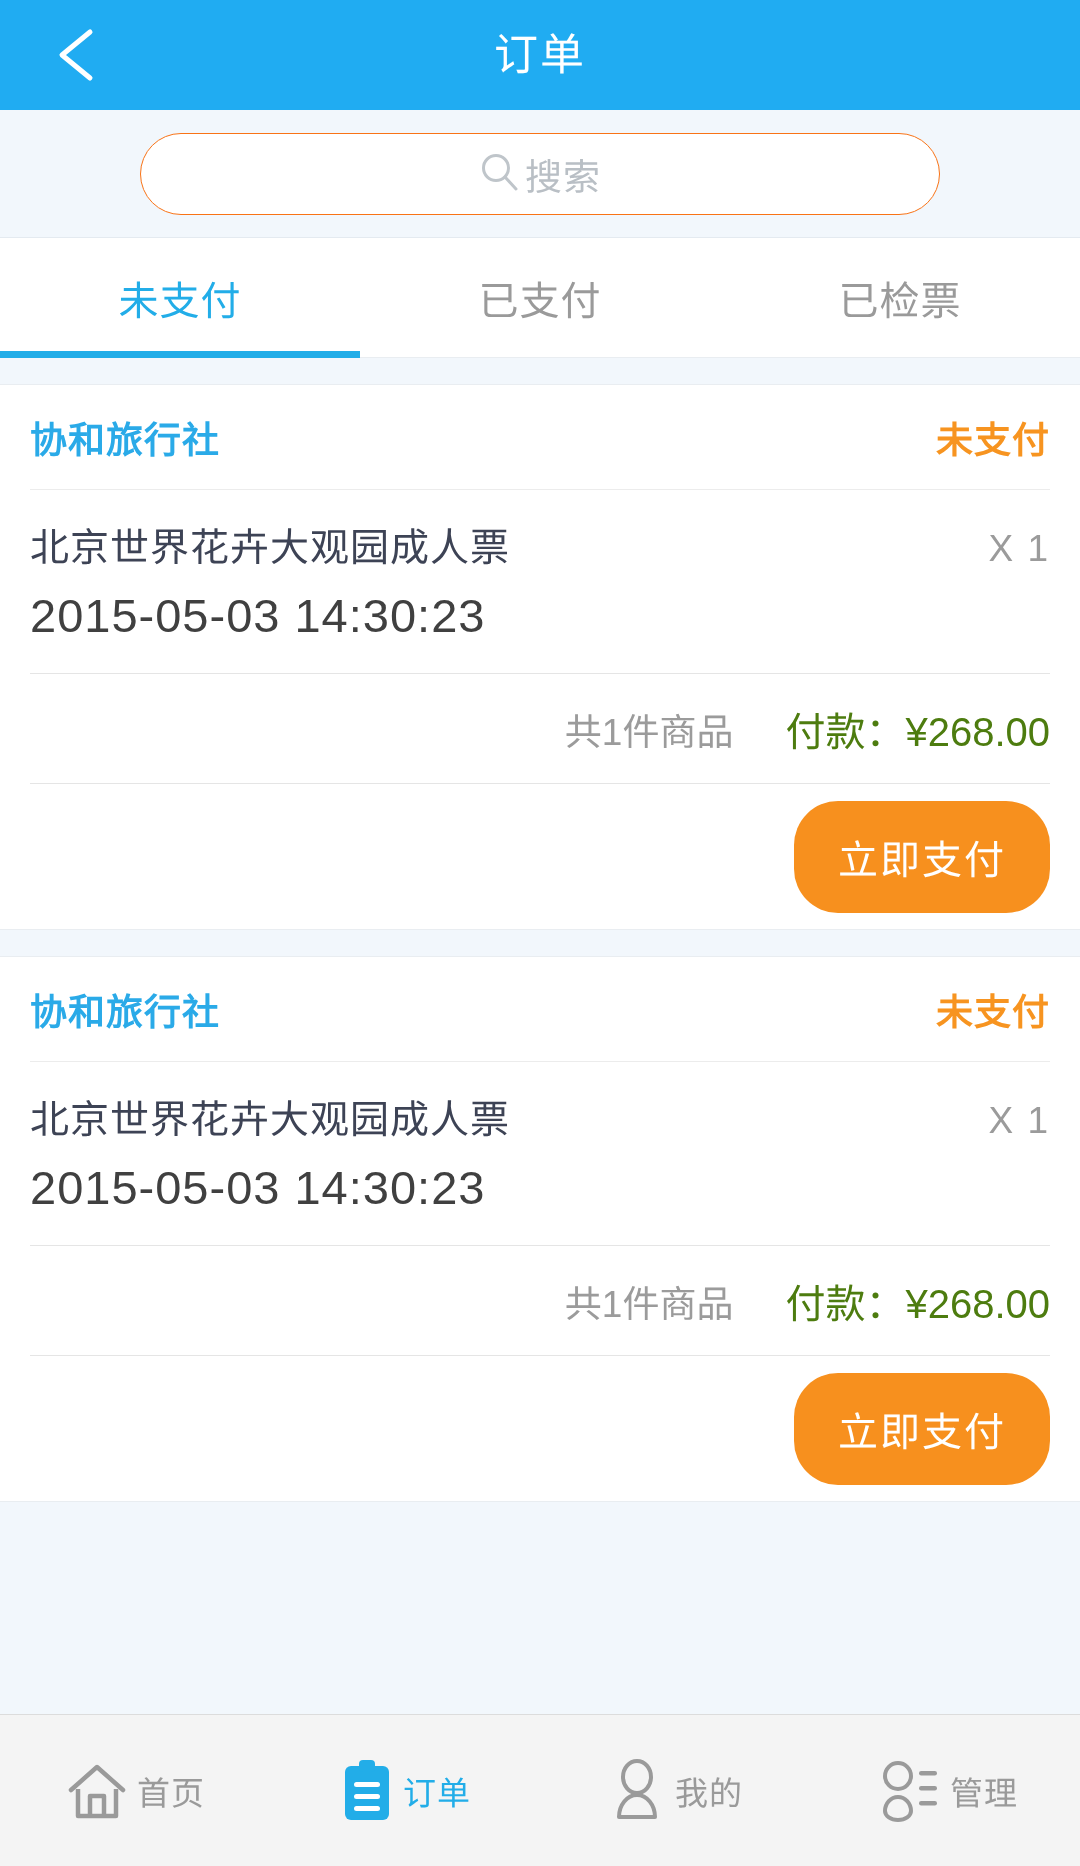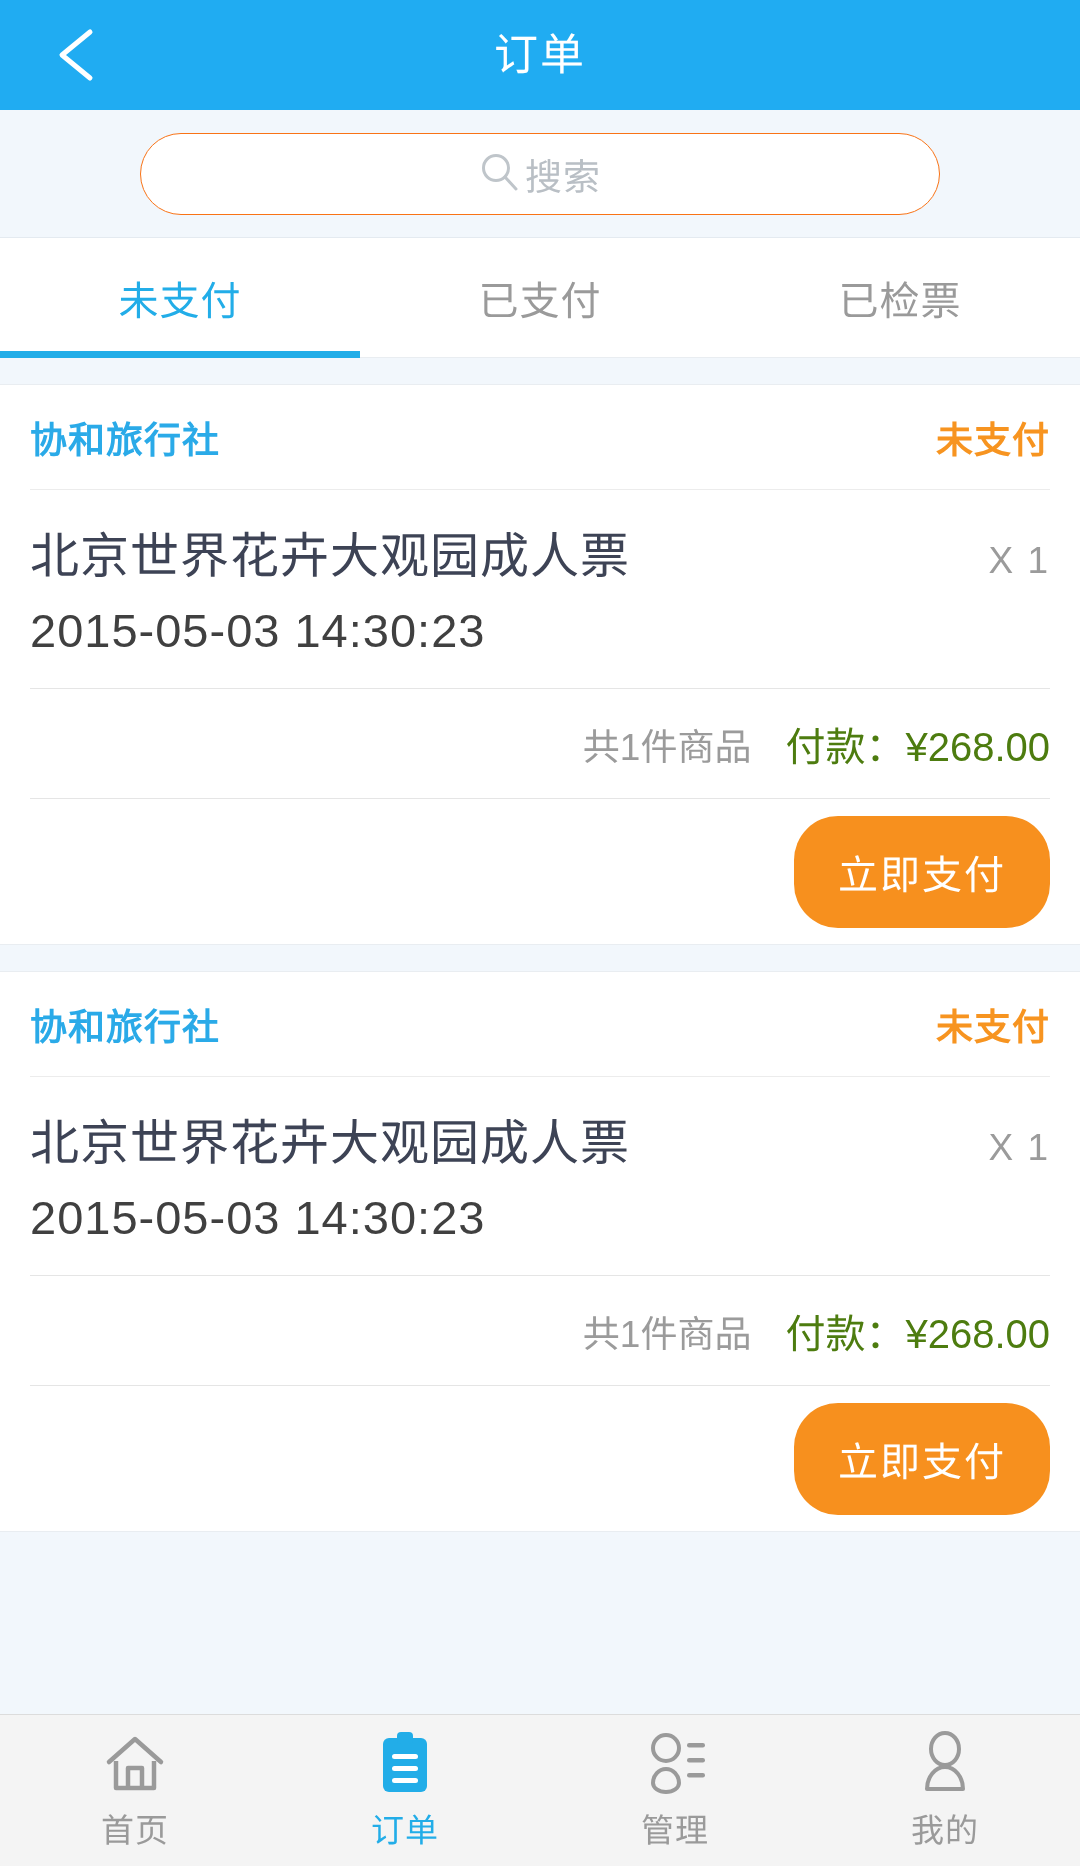--- a/index.html
+++ b/index.html
@@ -131,31 +131,31 @@
   }
   .vendor { color: #2aaae8; font-size: 37px; letter-spacing: 1px; cursor: pointer; }
   .order-status { color: #f79420; font-size: 37px; letter-spacing: 1px; }
 
   .card-item { padding: 26px 0 30px 0; }
   .item-top {
     display: flex;
     align-items: baseline;
     justify-content: space-between;
   }
-  .item-name { color: #3d4355; font-size: 49px; letter-spacing: 1px; }
+  .item-name { color: #3d4355; font-size: 39px; letter-spacing: 1px; }
   .item-qty { color: #9b9b9b; font-size: 37px; letter-spacing: 2px; }
   .item-time { margin-top: 16px; color: #404040; font-size: 47px; letter-spacing: 1px; }
 
   .card-total {
     height: 110px;
     border-top: 1px solid #e5e5e5;
     display: flex;
     align-items: center;
     justify-content: flex-end;
-    gap: 34px;
+    gap: 52px;
   }
   .total-count { color: #9b9b9b; font-size: 37px; }
   .total-amount { color: #4d7c0f; font-size: 40px; }
 
   .card-actions {
     height: 146px;
     border-top: 1px solid #e5e5e5;
     display: flex;
     align-items: center;
     justify-content: flex-end;
@@ -178,21 +178,21 @@
   .tabbar {
     flex: 0 0 152px;
     background: #f4f4f4;
     border-top: 1px solid #dcdcdc;
     display: flex;
     align-items: stretch;
   }
   .tabbar-item {
     flex: 1 1 0;
     display: flex;
-    flex-direction: column;
+    flex-direction: row;
     align-items: center;
     justify-content: center;
     gap: 8px;
     cursor: pointer;
   }
   .tabbar-item .tb-icon { height: 66px; display: flex; align-items: center; justify-content: center; }
   .tabbar-label { font-size: 33px; color: #9a9a9a; letter-spacing: 1px; }
   .tabbar-item.active .tabbar-label { color: #22ade8; }
 </style>
 </head>
@@ -303,36 +303,36 @@
           <rect x="15" y="24" width="26" height="5" rx="2.5" fill="#ffffff"></rect>
           <rect x="15" y="36" width="26" height="5" rx="2.5" fill="#ffffff"></rect>
           <rect x="15" y="48" width="26" height="5" rx="2.5" fill="#ffffff"></rect>
         </svg>
       </span>
       <span class="tabbar-label">订单</span>
     </div>
 
     <div class="tabbar-item">
       <span class="tb-icon">
+        <svg width="60" height="64" viewBox="0 0 60 64">
+          <ellipse cx="30" cy="18" rx="14" ry="16" fill="none" stroke="#9a9a9a" stroke-width="4"></ellipse>
+          <path d="M12 58 a18 22 0 0 1 36 0 z" fill="none" stroke="#9a9a9a" stroke-width="4" stroke-linejoin="round"></path>
+        </svg>
+      </span>
+      <span class="tabbar-label">我的</span>
+    </div>
+
+    <div class="tabbar-item">
+      <span class="tb-icon">
         <svg width="70" height="64" viewBox="0 0 70 64">
           <circle cx="26" cy="17" r="13" fill="none" stroke="#9a9a9a" stroke-width="4"></circle>
           <path d="M13 52 a13 14 0 0 1 26 0 a13 9 0 0 1 -26 0 z" fill="none" stroke="#9a9a9a" stroke-width="4"></path>
           <rect x="47" y="12" width="18" height="4.5" rx="2.2" fill="#9a9a9a"></rect>
           <rect x="47" y="27" width="18" height="4.5" rx="2.2" fill="#9a9a9a"></rect>
           <rect x="47" y="42" width="18" height="4.5" rx="2.2" fill="#9a9a9a"></rect>
         </svg>
       </span>
       <span class="tabbar-label">管理</span>
     </div>
 
-    <div class="tabbar-item">
-      <span class="tb-icon">
-        <svg width="60" height="64" viewBox="0 0 60 64">
-          <ellipse cx="30" cy="18" rx="14" ry="16" fill="none" stroke="#9a9a9a" stroke-width="4"></ellipse>
-          <path d="M12 58 a18 22 0 0 1 36 0 z" fill="none" stroke="#9a9a9a" stroke-width="4" stroke-linejoin="round"></path>
-        </svg>
-      </span>
-      <span class="tabbar-label">我的</span>
-    </div>
-
   </div>
 
 </div>
 
 </body></html>

